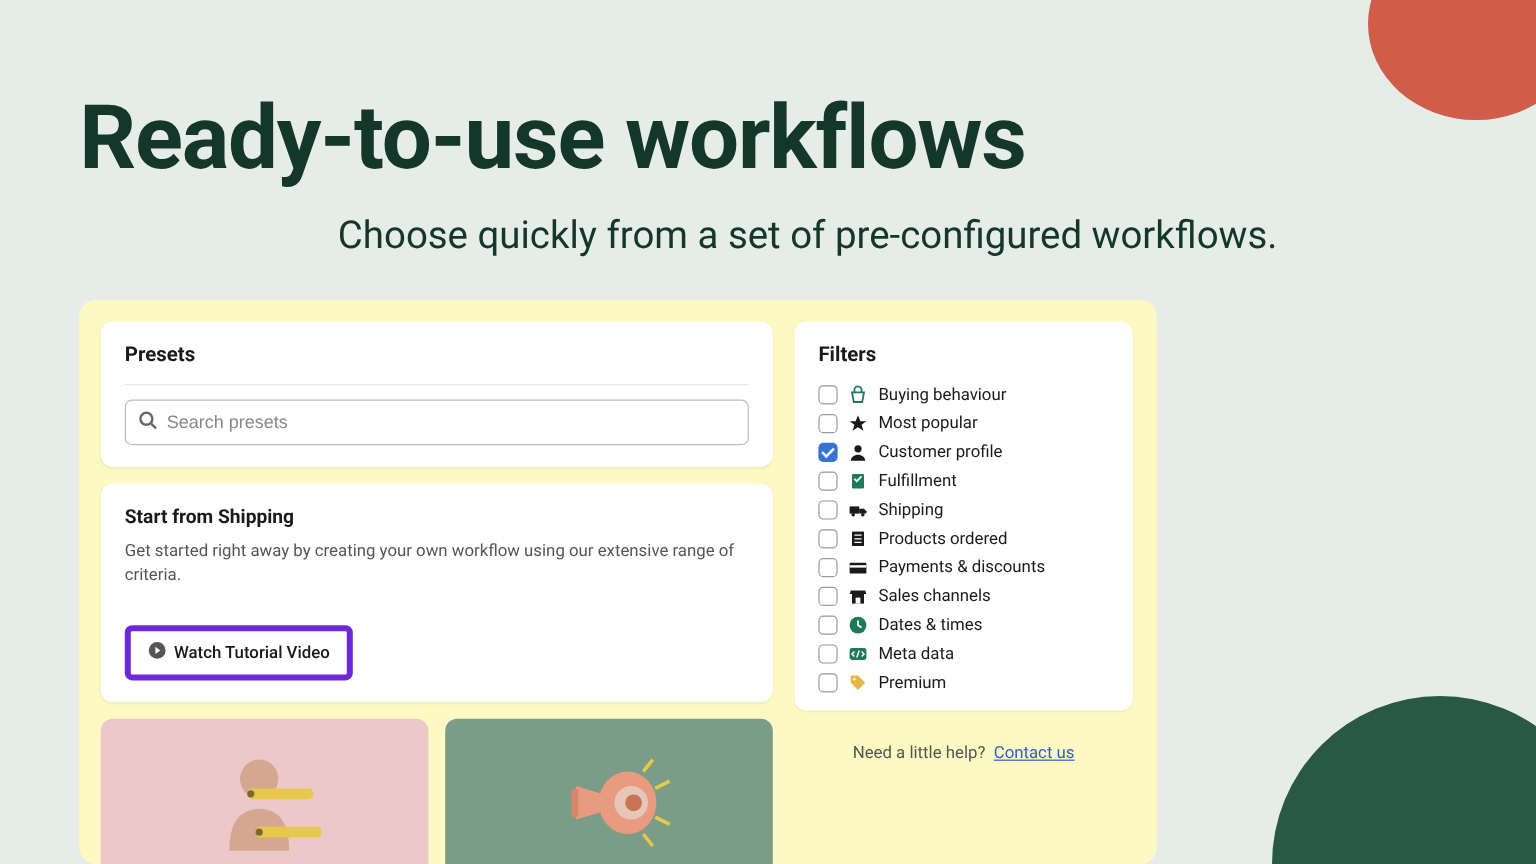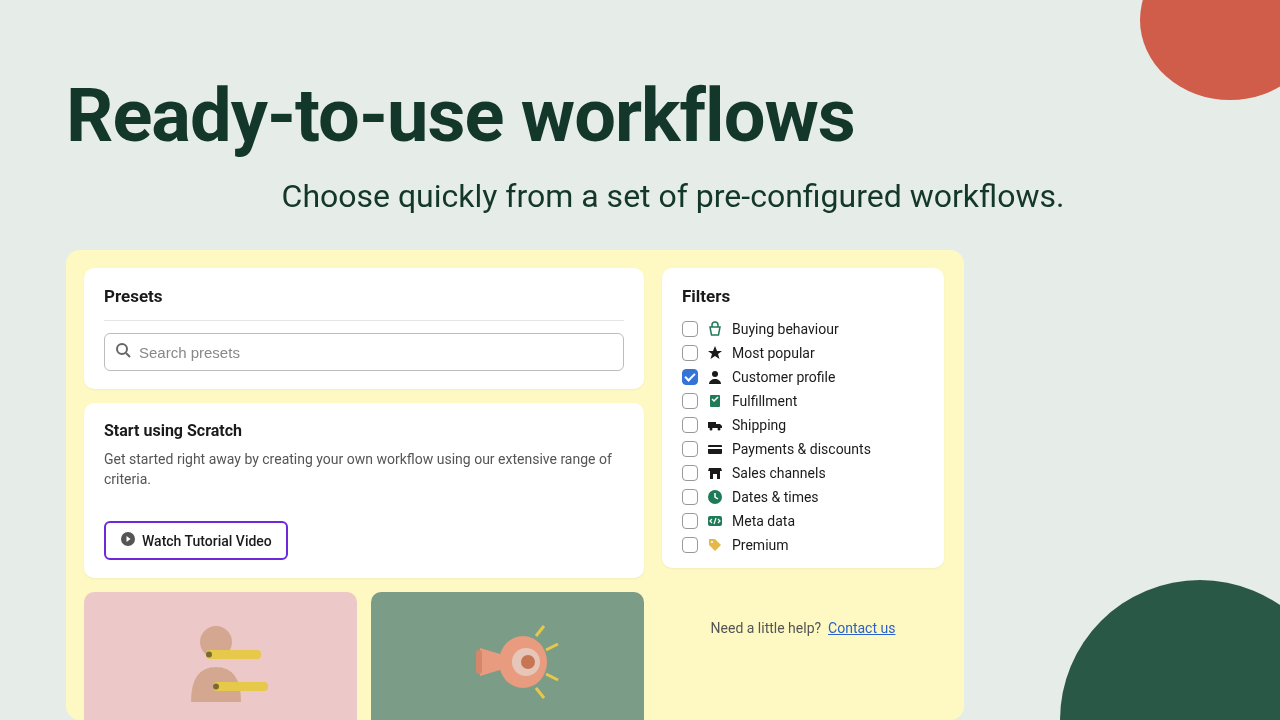--- a/index.html
+++ b/index.html
@@ -88,21 +88,21 @@
   align-items: center;
   gap: 6px;
   padding: 8px 14px;
   border-radius: 6px;
   font-size: 14px;
   font-weight: 500;
   cursor: pointer;
   border: 1px solid transparent;
 }
 .btn-primary { background: #1f7a57; color: #fff; }
-.btn-secondary { background: #fff; border: 2px solid #6d28d9; color: #1a1a1a; }
+.btn-secondary { background: #fff; border: 5px solid #6d28d9; color: #1a1a1a; }
 .preview-row { display: flex; gap: 14px; margin-top: 14px; }
 .preview { width: 273px; height: 140px; border-radius: 10px; display: flex; align-items: center; justify-content: center; }
 .preview-pink { background: #ecc9c8; }
 .preview-green { background: #7b9c87; }
 .filters-card {
   position: absolute;
   top: 18px;
   left: 596px;
   width: 282px;
   padding: 18px 20px 14px 20px;
@@ -158,21 +158,21 @@
         <svg width="16" height="16" viewBox="0 0 16 16" fill="none">
             <circle cx="7" cy="7" r="5" stroke="#666" stroke-width="2"></circle>
             <line x1="11" y1="11" x2="15" y2="15" stroke="#666" stroke-width="2"></line>
           </svg>
       </span>
       <input type="text" placeholder="Search presets" style="">
     </div>
   </div>
 
   <div class="card scratch-card">
-    <div class="scratch-title">Start using Scratch</div>
+    <div class="scratch-title">Start from Shipping</div>
     <div class="scratch-desc">Get started right away by creating your own workflow using our extensive range of criteria.</div>
     <div class="btn-row">
       <div class="btn btn-secondary">
         <span>
           <svg width="16" height="16" viewBox="0 0 16 16">
               <circle cx="8" cy="8" r="7" fill="#555"></circle>
               <path d="M6.5 5l4 3-4 3z" fill="#fff"></path>
             </svg>
         </span>
         <span>Watch Tutorial Video</span>
@@ -257,20 +257,32 @@
               <circle cx="4" cy="12" r="1.5" fill="#1a1a1a"></circle>
               <circle cx="12" cy="12" r="1.5" fill="#1a1a1a"></circle>
             </svg>
           </div>
           <span>Shipping</span>
         </div>
         <div class="filter-item">
           <div class="chk"></div>
           <div class="ficon">
             <svg width="16" height="16" viewBox="0 0 16 16">
+              <rect x="3" y="2" width="10" height="12" fill="#1a1a1a"></rect>
+              <line x1="5" y1="5" x2="11" y2="5" stroke="#fff"></line>
+              <line x1="5" y1="8" x2="11" y2="8" stroke="#fff"></line>
+              <line x1="5" y1="11" x2="11" y2="11" stroke="#fff"></line>
+            </svg>
+          </div>
+          <span>Products ordered</span>
+        </div>
+        <div class="filter-item">
+          <div class="chk"></div>
+          <div class="ficon">
+            <svg width="16" height="16" viewBox="0 0 16 16">
               <rect x="1" y="4" width="14" height="9" rx="1" fill="#1a1a1a"></rect>
               <rect x="1" y="6" width="14" height="2" fill="#fff"></rect>
             </svg>
           </div>
           <span>Payments &amp; discounts</span>
         </div>
         <div class="filter-item">
           <div class="chk"></div>
           <div class="ficon">
             <svg width="16" height="16" viewBox="0 0 16 16">

